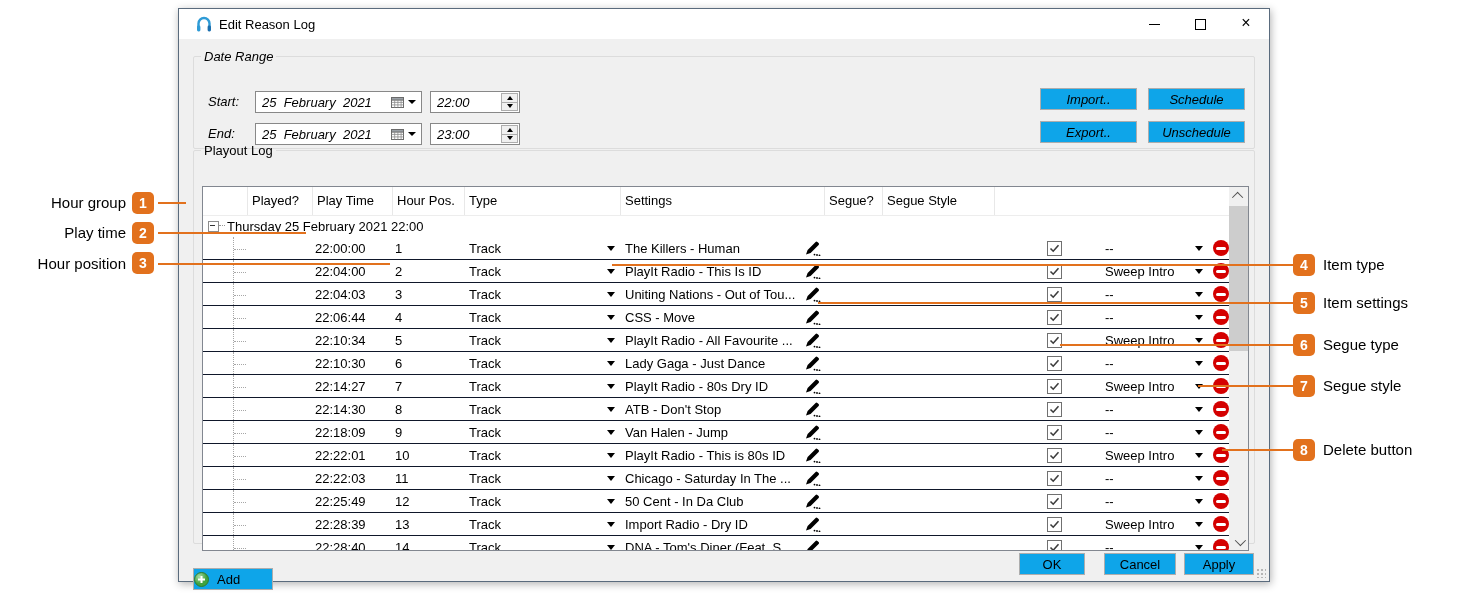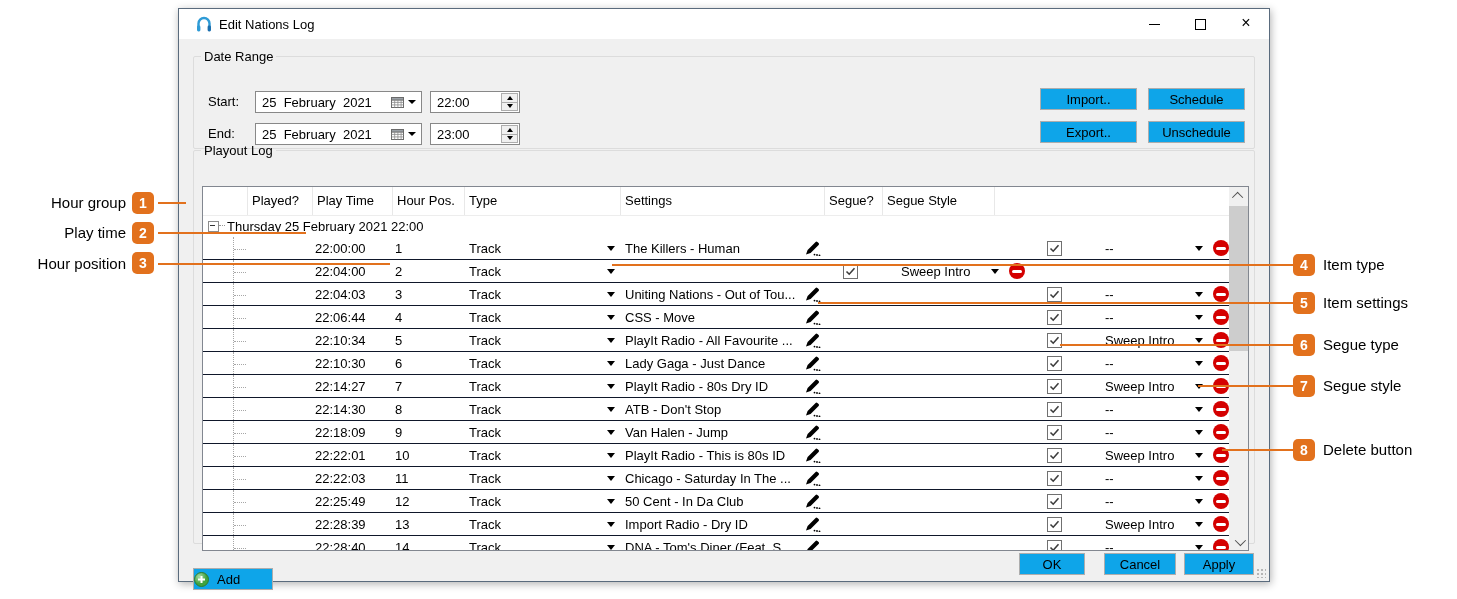--- a/index.html
+++ b/index.html
@@ -14,21 +14,21 @@
   .title-text{position:absolute;left:40px;top:8px;font-size:13px;}
   .win-controls{position:absolute;right:0;top:0;height:30px;display:flex;}
   .win-btn{width:46px;height:30px;display:flex;align-items:center;justify-content:center;}
   .glyph-min{width:11px;height:1px;background:#000;}
   .glyph-max{width:9px;height:9px;border:1px solid #000;}
   .glyph-close{font-size:16px;line-height:1;margin-top:-2px;}
 
   
   fieldset.group{position:absolute;border:1px solid #dcdcdc;border-radius:2px;margin:0;padding:0;background:transparent;}
   fieldset.group legend{margin-left:7px;padding:0 3px;font-size:13px;}
-  .daterange{left:14px;top:40px;width:1060px;height:98px;}
+  .daterange{left:14px;top:40px;width:1060px;height:98px;font-style:italic;}
   .playout{left:14px;top:134px;width:1060px;height:399px;}
 
   .dr-label{position:absolute;}
   .field{position:absolute;background:#fff;border:1px solid #888;box-sizing:border-box;height:22px;}
   .field .val{position:absolute;left:6px;top:3px;white-space:pre;}
   .dd-btn{position:absolute;right:2px;top:1px;bottom:1px;width:32px;display:flex;align-items:center;justify-content:flex-end;gap:4px;padding-right:3px;}
   .tri-down{width:0;height:0;border-left:4px solid transparent;border-right:4px solid transparent;border-top:4px solid #000;}
   .spinner{position:absolute;right:1px;top:1px;width:17px;height:18px;display:flex;flex-direction:column;}
   .spin-btn{flex:1;background:#f0f0f0;border:1px solid #adadad;display:flex;align-items:center;justify-content:center;}
   .spin-btn + .spin-btn{border-top:none;}
@@ -91,21 +91,21 @@
   <div class="dialog">
 
     <div class="titlebar">
       <span class="title-icon">
         <svg width="18" height="18" viewBox="0 0 18 18">
           <path d="M3.5 13 V8.5 a5.5 5.5 0 0 1 11 0 V13" fill="none" stroke="#2e9bd6" stroke-width="2.4"></path>
           <rect x="2" y="10.5" width="3.4" height="6" rx="1.4" fill="#2e9bd6"></rect>
           <rect x="12.6" y="10.5" width="3.4" height="6" rx="1.4" fill="#1b6fae"></rect>
         </svg>
       </span>
-      <span class="title-text">Edit Nations Log</span>
+      <span class="title-text">Edit Reason Log</span>
       <div class="win-controls">
         <div class="win-btn">
             <span class="glyph-min"></span>
           </div>
         <div class="win-btn">
             <span class="glyph-max"></span>
           </div>
         <div class="win-btn">
             <span class="glyph-close">×</span>
           </div>
@@ -234,20 +234,29 @@
       <span class="vline"></span>
       <span class="stub"></span>
     </div>
     <div class="cell c1"></div>
     <div class="cell c2"><span class="txt">22:04:00</span></div>
     <div class="cell c3"><span class="txt">2</span></div>
     <div class="cell c4">
       <span class="txt" style="padding-left:4px;">Track</span>
       <span class="type-dd tri-down" style="border-left-width:4px;border-right-width:4px;border-top-width:5px;"></span>
     </div>
+    <div class="cell c5">
+      <span class="txt" style="padding-left:4px;">PlayIt Radio - This Is ID</span>
+      <svg class="pencil" width="16" height="16" viewBox="0 0 16 16">
+        <path d="M1 14.5 L2.6 9.9 L10.6 1.9 Q11.5 1 12.4 1.9 L13.6 3.1 Q14.5 4 13.6 4.9 L5.6 12.9 Z" fill="#000"></path>
+        <circle cx="9.5" cy="14.6" r="0.9" fill="#000"></circle>
+                  <circle cx="12" cy="15" r="0.9" fill="#000"></circle>
+                  <circle cx="14.5" cy="15.4" r="0.9" fill="#000"></circle>
+      </svg>
+    </div>
     <div class="cell c6"><span class="txt"></span></div>
     <div class="cell c7">
       <span class="cb">
         <svg width="13" height="13" viewBox="0 0 13 13">
           <path d="M2.5 6.5 L5.2 9.2 L10.5 3.2" fill="none" stroke="#3c3c3c" stroke-width="1.6"></path>
         </svg>
       </span>
     </div>
     <div class="cell c8">
       <span class="txt" style="padding-left:6px;">Sweep Intro</span>

